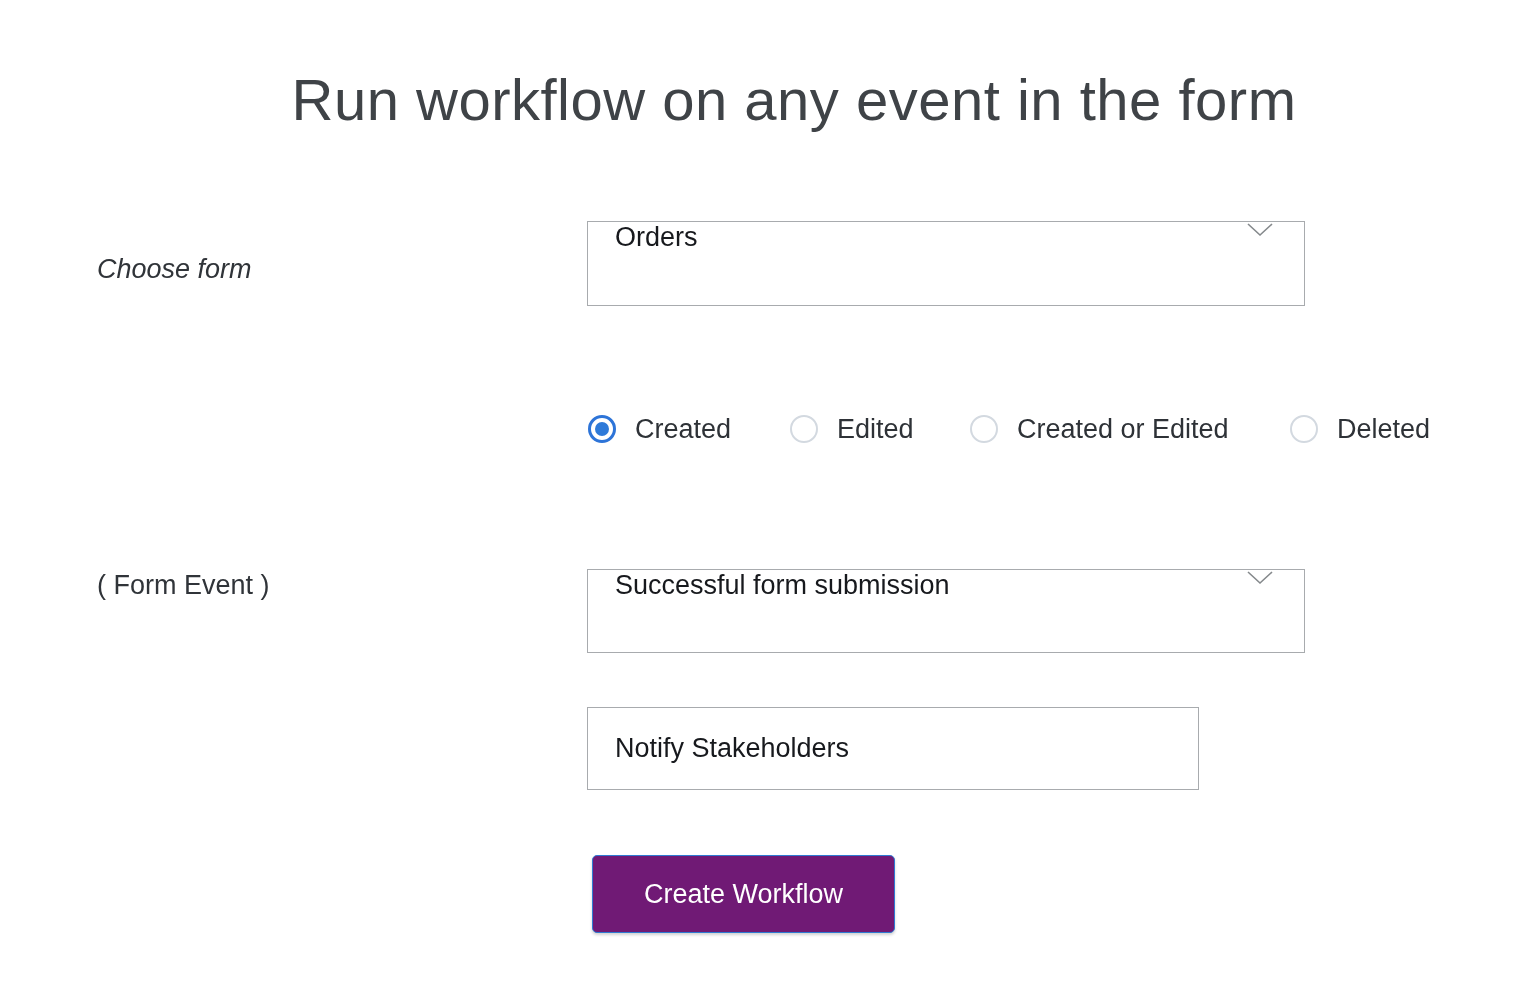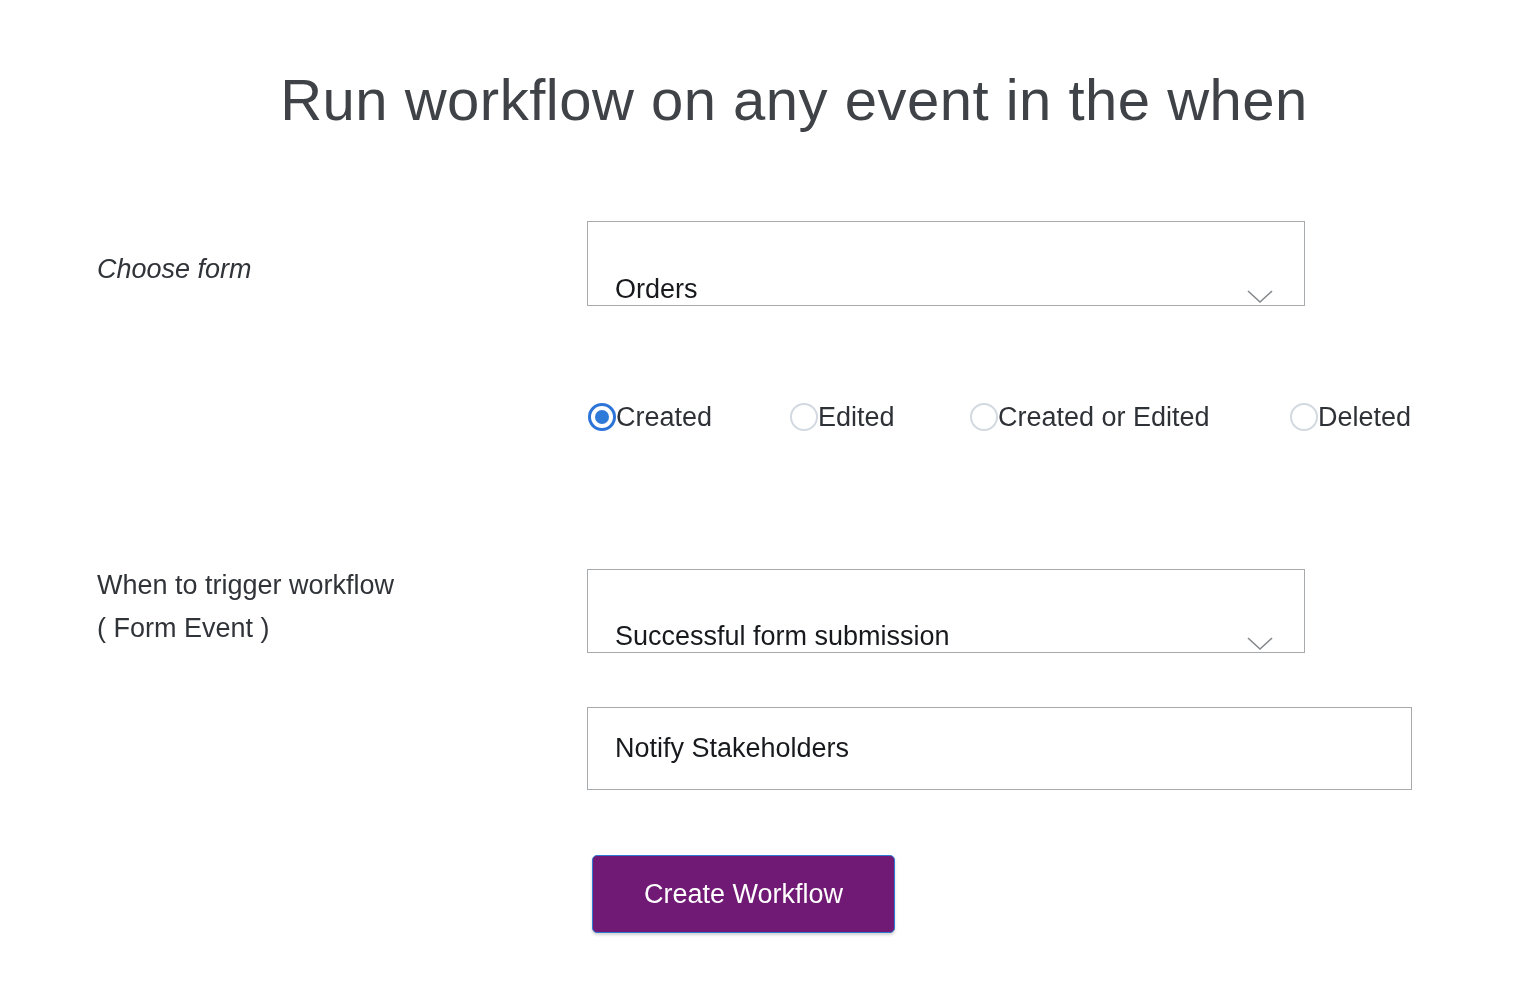--- a/index.html
+++ b/index.html
@@ -33,51 +33,52 @@
   }
   .label-line { display: block; }
   .select-box {
     position: absolute;
     left: 587px;
     width: 718px;
     box-sizing: border-box;
     border: 1.5px solid #a8abae;
     background: #ffffff;
     display: flex;
-    align-items: flex-end;
+    align-items: flex-start;
     padding: 0 30px 0 27px;
     cursor: pointer;
   }
   .select-value {
     flex: 1;
     font-size: 27px;
     color: #17191d;
     white-space: nowrap;
     overflow: hidden;
   }
   .chevron { flex: none; display: block; }
   .text-input {
     position: absolute;
     left: 587px;
-    width: 825px;
+    width: 612px;
     box-sizing: border-box;
     border: 1.5px solid #a8abae;
     background: #ffffff;
     padding: 8px 27px;
     font-family: "Liberation Sans", sans-serif;
     font-size: 27px;
     color: #17191d;
     outline: none;
   }
   .radio-row { position: absolute; top: 403px; left: 0; height: 28px; }
   .radio-group {
     position: absolute;
-    top: 0;
+    top: 12px;
     display: flex;
     align-items: center;
+    gap: 19px;
     cursor: pointer;
     white-space: nowrap;
   }
   .radio-circle {
     position: relative;
     width: 28px;
     height: 28px;
     box-sizing: border-box;
     border-radius: 50%;
     border: 2px solid #d3d9e0;
@@ -108,21 +109,21 @@
     font-family: "Liberation Sans", sans-serif;
     font-size: 27px;
     cursor: pointer;
   }
 </style>
 </head>
 <body>
 
 <div class="page">
 
-  <div class="page-title">Run workflow on any event in the when</div>
+  <div class="page-title">Run workflow on any event in the form</div>
 
   <div class="field-label" style="top: 248px; font-style: italic;">
     <span class="label-line">Choose form</span>
   </div>
   <div class="select-box" style="top: 221px; height: 85px;">
     <span class="select-value">Orders</span>
     <svg class="chevron" width="28" height="16" viewBox="0 0 28 16">
       <polyline points="2,2 14,13 26,2" fill="none" stroke="#85898c" stroke-width="1.6"></polyline>
     </svg>
   </div>
@@ -140,21 +141,20 @@
       <span class="radio-circle"></span>
       <span class="radio-label">Created or Edited</span>
     </div>
     <div class="radio-group" style="left: 1290px;">
       <span class="radio-circle"></span>
       <span class="radio-label">Deleted</span>
     </div>
   </div>
 
   <div class="field-label" style="top: 564px;">
-    <span class="label-line">When to trigger workflow</span>
     <span class="label-line">( Form Event )</span>
   </div>
   <div class="select-box" style="top: 569px; height: 84px;">
     <span class="select-value">Successful form submission</span>
     <svg class="chevron" width="28" height="16" viewBox="0 0 28 16">
       <polyline points="2,2 14,13 26,2" fill="none" stroke="#85898c" stroke-width="1.6"></polyline>
     </svg>
   </div>
 
   <input class="text-input" style="top: 707px; height: 83px;" type="text" value="Notify Stakeholders">

